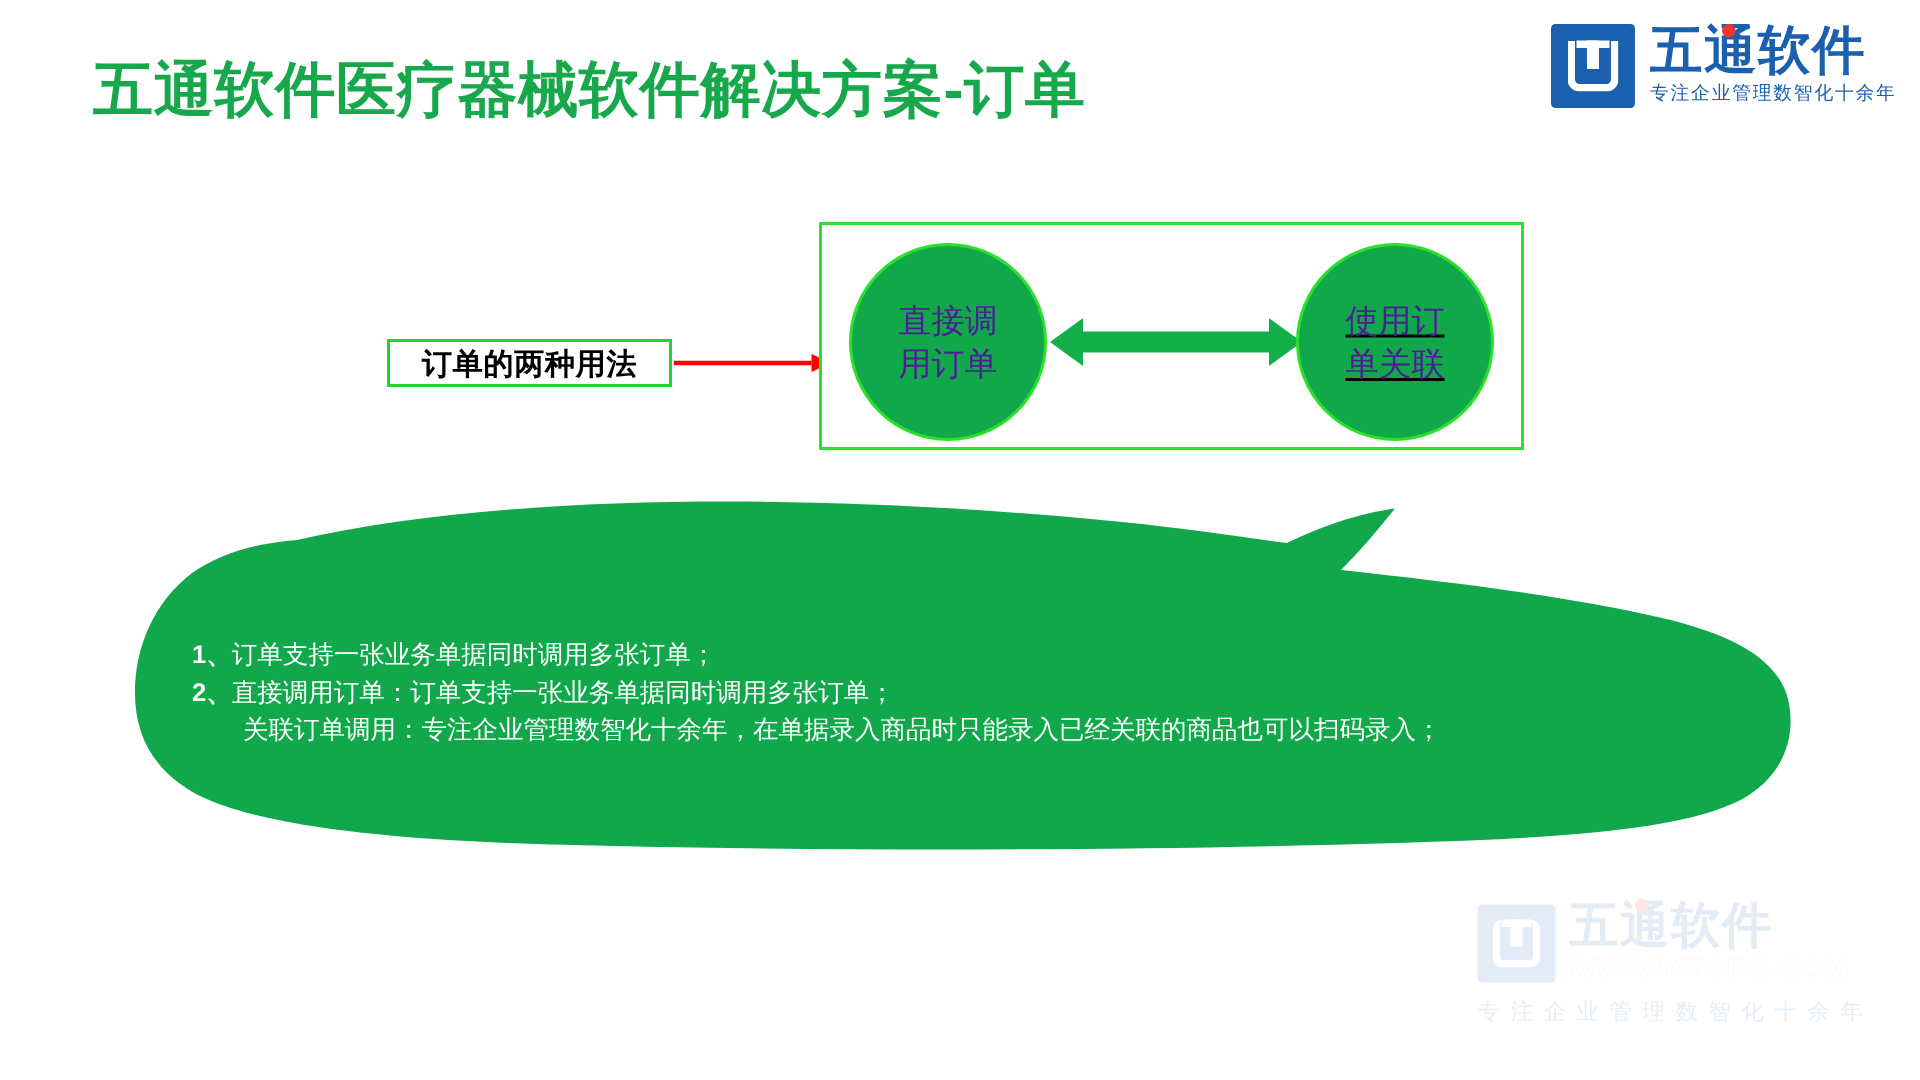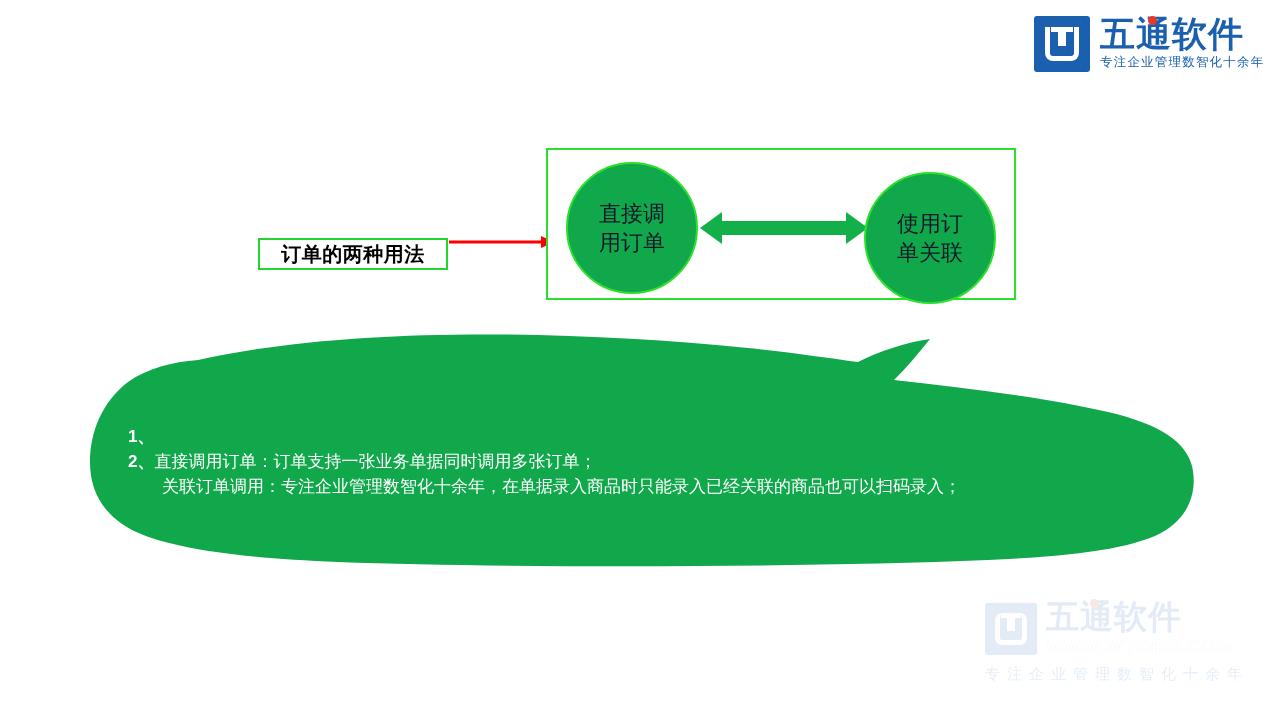--- a/index.html
+++ b/index.html
@@ -110,21 +110,20 @@
     left: 258px;
     top: 226px;
     width: 190px;
     height: 32px;
     background: #ffffff;
     border: 2px solid #22d62b;
     box-sizing: border-box;
     display: flex;
     align-items: center;
     justify-content: center;
-    margin-top: 12px;
   }
   #label-box .label-text {
     font-size: 20px;
     font-weight: bold;
     color: #000000;
     letter-spacing: 0.5px;
     white-space: nowrap;
   }
   #red-connector {
     position: absolute;
@@ -153,27 +152,27 @@
     background: #11a84c;
     border: 2px solid #2ae02a;
     box-sizing: border-box;
     display: flex;
     align-items: center;
     justify-content: center;
     text-align: center;
   }
   .node-circle .node-label {
     font-size: 22px;
-    color: #0f172a;
+    color: #4c1d95;
     line-height: 1.32;
     width: 78px;
     word-break: break-all;
   }
   #node-left  { left: 566px; top: 162px; }
-  #node-right { left: 864px; top: 172px; }
+  #node-right { left: 864px; top: 162px; text-decoration: underline; }
   #double-arrow {
     position: absolute;
     left: 700px;
     top: 206px;
     width: 168px;
     height: 44px;
   }
 
   
   #callout {
@@ -291,20 +290,21 @@
     letter-spacing: 7px;
     margin-top: 7px;
     white-space: nowrap;
   }
 </style>
 </head>
 <body>
 
 <div id="slide">
 
+  <div id="slide-title">五通软件医疗器械软件解决方案-订单</div>
 
   <div id="header-logo">
     <div class="logo-mark">
       <span class="cup"></span>
       <span class="stem"></span>
       <span class="stem-top"></span>
     </div>
     <div class="logo-text-wrap">
       <div class="logo-name">五通软件</div>
       <span class="logo-dot"></span>
@@ -349,20 +349,21 @@
       C 150,226 80,216 44,198
       C 14,182 2,158 2,130
       C 2,100 14,70 40,50
       C 60,36 84,30 110,28
       Z"></path>
   </svg>
 
   <div id="callout-text">
     <div class="line">
       <span class="num">1、</span>
+      <span>订单支持一张业务单据同时调用多张订单；</span>
     </div>
     <div class="line">
       <span class="num">2、</span>
       <span>直接调用订单：订单支持一张业务单据同时调用多张订单；</span>
     </div>
     <div class="line">
       <span class="indent"></span>
       <span>关联订单调用：专注企业管理数智化十余年，在单据录入商品时只能录入已经关联的商品也可以扫码录入；</span>
     </div>
   </div>

